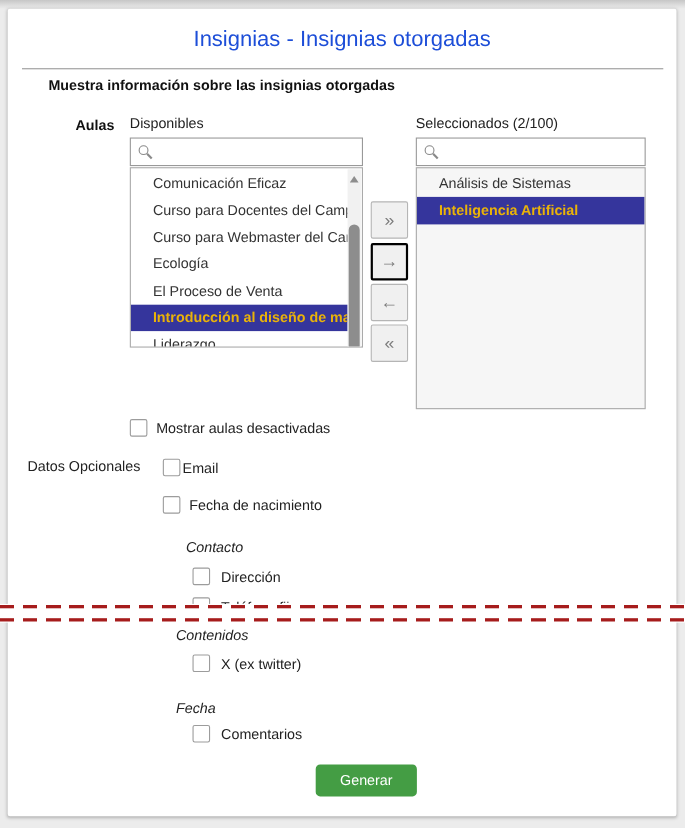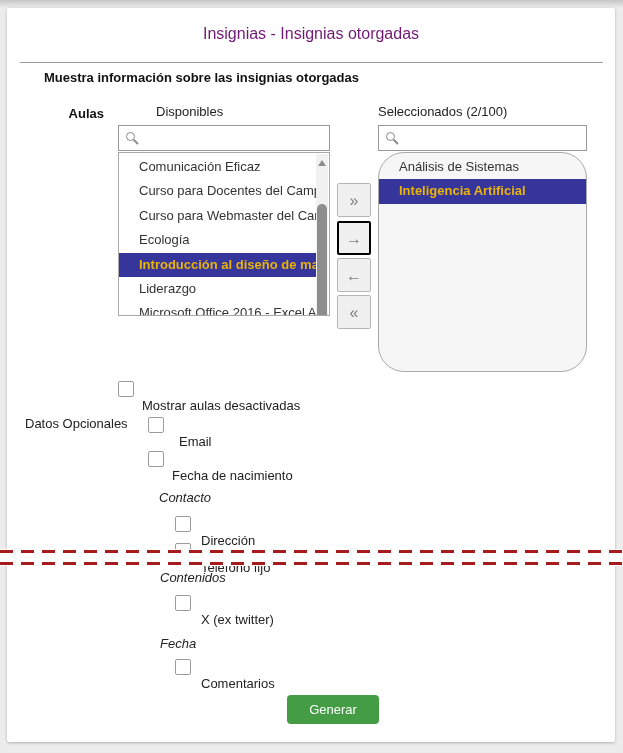--- a/index.html
+++ b/index.html
@@ -5,58 +5,58 @@
   * { margin:0; padding:0; box-sizing:border-box; }
   html,body { background:#ececec; }
   body { font-family:"Liberation Sans", sans-serif; }
   .stage { position:relative; width:623px; height:753px; background:#ececec; overflow:hidden; }
   .top-shadow { position:absolute; top:0; left:0; width:623px; height:8px;
     background:linear-gradient(180deg,#c6c6c6 0%,#e2e2e2 70%,#ececec 100%); }
   .card { position:absolute; left:7px; top:8px; width:608px; height:734px;
     background:#ffffff; box-shadow:0 1px 3px rgba(0,0,0,.25); border-radius:2px; }
 
   .page-title { position:absolute; top:17px; left:0; width:100%; text-align:center;
-    font-size:16px; color:#701a75; font-weight:400; }
+    font-size:20px; color:#1d4ed8; font-weight:400; }
   .divider { position:absolute; top:54px; left:13px; width:583px; height:1px; background:#9a9a9a; }
   .subtitle { position:absolute; top:62px; left:13px; font-size:13px; font-weight:bold; color:#111;margin-left:24px; }
 
   .field-label { position:absolute; font-size:13px; font-weight:bold; color:#111; }
   .col-head { position:absolute; font-size:13px; color:#222; }
 
   .search-box { position:absolute; height:26px; background:#fff; border:1px solid #999; }
   .search-box input { position:absolute; left:24px; top:1px; width:calc(100% - 26px); height:22px;
     border:none; outline:none; font-size:13px; background:transparent; }
   .mag { position:absolute; left:7px; top:6px; width:9px; height:9px;
     border:1.5px solid #8a8a8a; border-radius:50%; }
   .mag::after { content:''; position:absolute; width:6px; height:1.5px; background:#8a8a8a;
     transform:rotate(45deg); right:-5px; bottom:-2px; }
 
   .listbox { position:absolute; border:1px solid #aaa; overflow:hidden; }
   .listbox.left { background:#fff; }
-  .listbox.right { background:#f6f6f6;border-radius:26px; }
+  .listbox.right { background:#f6f6f6; }
   .litem { position:relative; height:24.4px; line-height:24.4px; padding-left:20px;
     font-size:13px; color:#333; white-space:nowrap; overflow:hidden; cursor:default; }
   .litem.selected { background:#35359c; color:#eab308; font-weight:bold; }
   .left .litem { width:197px; }
 
   .vscroll { position:absolute; top:1px; right:1px; width:12px; height:218px; background:#f1f1f1; }
   .tri-up { position:absolute; top:6px; left:2px; width:0; height:0;
     border-left:4px solid transparent; border-right:4px solid transparent; border-bottom:6px solid #8d8d8d; }
   .tri-down { position:absolute; bottom:6px; left:2px; width:0; height:0;
     border-left:4px solid transparent; border-right:4px solid transparent; border-top:6px solid #8d8d8d; }
   .thumb { position:absolute; left:1px; top:50px; width:10px; height:124px; background:#8d8d8d; border-radius:5px; }
 
   .xfer { position:absolute; left:330px; width:34px; height:34px; background:#f0f0f0;
     border:1px solid #b5b5b5; color:#7d7d7d; font-size:16px; text-align:center; line-height:31px;
     cursor:pointer; border-radius:2px; }
   .xfer.focused { border:2px solid #000; line-height:29px; }
 
   .cb { position:absolute; width:16px; height:16px; background:#fff;
     border:1px solid #9c9c9c; border-radius:2px; cursor:pointer; }
-  .cb-label { position:absolute; font-size:13px; color:#222; white-space:nowrap;margin-top:16px; }
+  .cb-label { position:absolute; font-size:13px; color:#222; white-space:nowrap; }
   .group-head { position:absolute; font-size:13px; color:#222; font-style:italic; }
 
   .btn-generate { position:absolute; left:280px; top:687px; width:92px; height:29px;
     background:#449d44; border:none; border-radius:4px; color:#fff; font-size:13px;
     font-family:"Liberation Sans", sans-serif; cursor:pointer; }
 
   .cut-band { position:absolute; left:0; top:549px; width:623px; height:17px; background:#fff; z-index:5; }
   .cut-line { position:absolute; left:0; width:623px; height:3px; z-index:6;
     background:repeating-linear-gradient(90deg,#a61c1c 0 13px,transparent 13px 21px); }
   .cut-line.l1 { top:550px; }
@@ -69,33 +69,34 @@
   <div class="top-shadow"></div>
 
   <div class="card">
 
     <div class="page-title">Insignias - Insignias otorgadas</div>
     <div class="divider"></div>
     <div class="subtitle">Muestra información sobre las insignias otorgadas</div>
 
     <div class="field-label" style="top:98px; left:13px; width:84px; text-align:right;">Aulas</div>
 
-    <div class="col-head" style="top:96px; left:111px;margin-left:38px;">Disponibles</div>
+    <div class="col-head" style="top:96px; left:111px;">Disponibles</div>
 
     <div class="search-box" style="left:111px; top:117px; width:212px;">
       <span class="mag"></span>
       <input type="text" value="" style="">
     </div>
 
     <div class="listbox left" style="left:111px; top:144px; width:212px; height:164px;">
       <div style="padding-top:2px;">
         <div class="litem">Comunicación Eficaz</div>
         <div class="litem">Curso para Docentes del Campu</div>
         <div class="litem">Curso para Webmaster del Cam</div>
         <div class="litem">Ecología</div>
+        <div class="litem">El Proceso de Venta</div>
         <div class="litem selected">Introducción al diseño de mater</div>
         <div class="litem">Liderazgo</div>
         <div class="litem">Microsoft Office 2016 - Excel Av</div>
         <div class="litem">Microsoft Office 2016 - Excel Ba</div>
       </div>
       <div class="vscroll">
         <div class="tri-up"></div>
         <div class="thumb"></div>
         <div class="tri-down"></div>
       </div>
@@ -119,26 +120,26 @@
         <div class="litem selected">Inteligencia Artificial</div>
       </div>
     </div>
 
     <span class="cb" style="left:111px; top:373px;"></span>
     <span class="cb-label" style="left:135px; top:374px;">Mostrar aulas desactivadas</span>
 
     <div class="col-head" style="left:18px; top:408px;">Datos Opcionales</div>
 
     <span class="cb" style="left:141px; top:409px;"></span>
-    <span class="cb-label" style="left:172px; top:410px;">Email</span>
+    <span class="cb-label" style="left:159px; top:410px;">Email</span>
 
     <span class="cb" style="left:141px; top:443px;"></span>
     <span class="cb-label" style="left:165px; top:444px;">Fecha de nacimiento</span>
 
-    <div class="group-head" style="left:152px; top:482px;text-align:center;">Contacto</div>
+    <div class="group-head" style="left:162px; top:482px;text-align:center;">Contacto</div>
 
     <span class="cb" style="left:168px; top:508px;"></span>
     <span class="cb-label" style="left:194px; top:509px;">Dirección</span>
 
     <span class="cb" style="left:168px; top:535px;"></span>
     <span class="cb-label" style="left:194px; top:536px;">Teléfono fijo</span>
 
     <div class="group-head" style="left:153px; top:562px;">Contenidos</div>
 
     <span class="cb" style="left:168px; top:587px;"></span>

